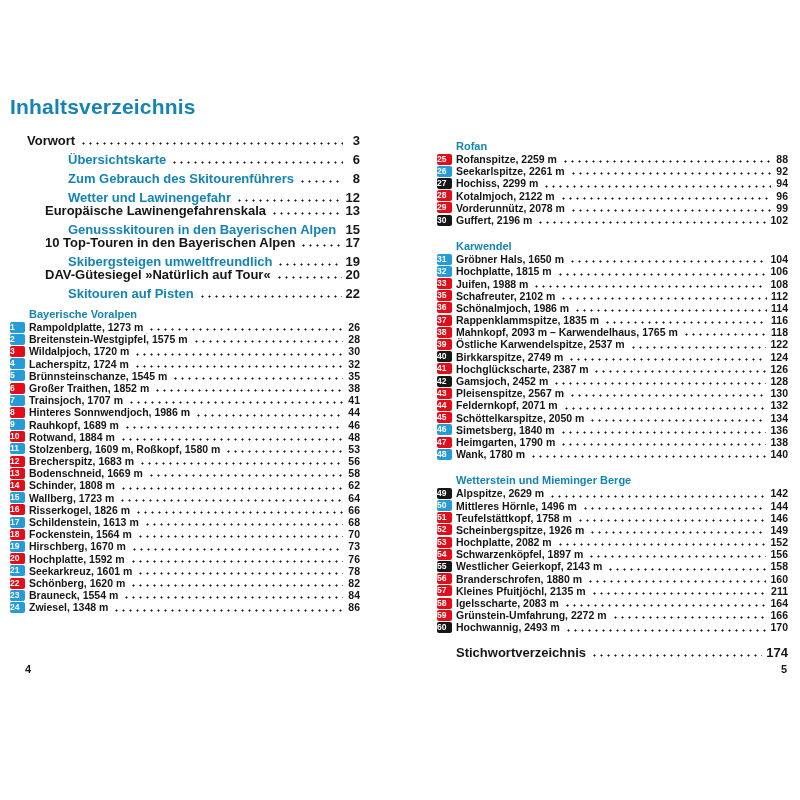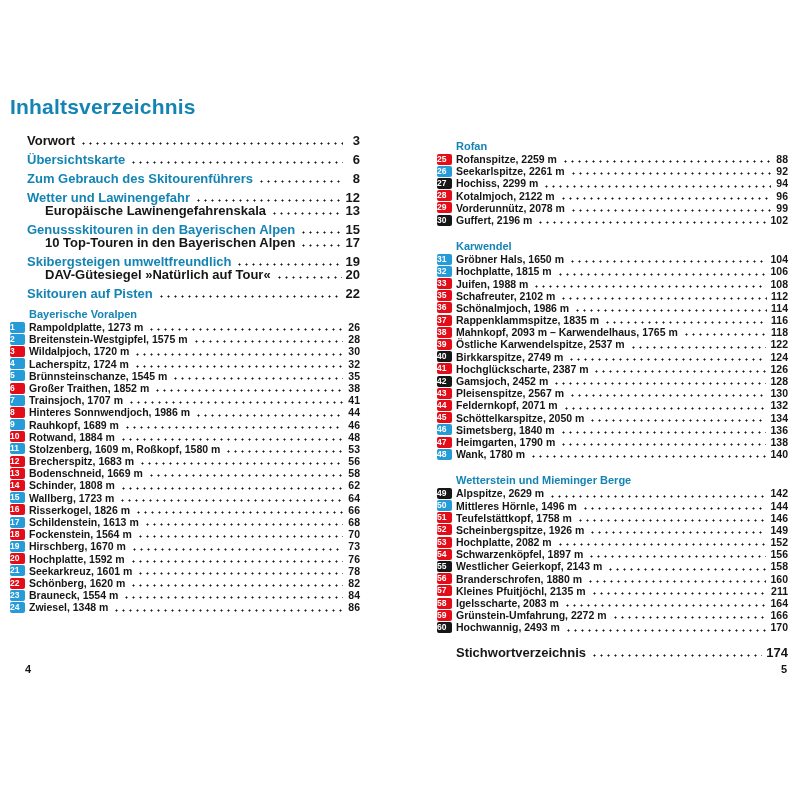--- a/index.html
+++ b/index.html
@@ -17,21 +17,21 @@
     margin-bottom:15px; letter-spacing:0.2px;
   }
   .fm-group { margin-bottom:6px; }
   .row {
     display:flex; align-items:baseline;
     font-weight:bold; white-space:nowrap;
   }
   .fm-row   { height:13px;   font-size:13px;   padding-left:17px;align-items:center; }
   .tour-row { height:12.2px; font-size:10.5px; }
   .fm-row.sub { padding-left:35px; }
-  .fm-row.blue .lbl { color:var(--blue,#1484b4); }
+  .fm-row.blue .lbl { color:var(--blue,#1484b4);margin-left:41px; }
   .lbl { flex:none; }
   .leader {
     flex:1 1 auto; align-self:stretch; margin:0 4px 0 3px;
     background-image:radial-gradient(circle, #1c1c1c 0.9px, rgba(0,0,0,0) 1.15px);
     background-size:7px 3px; background-repeat:repeat-x;
     background-position:left 2px bottom 2px;
   }
   .pg { flex:none; text-align:right; min-width:13px; }
   .badge {
     flex:none; align-self:center;

